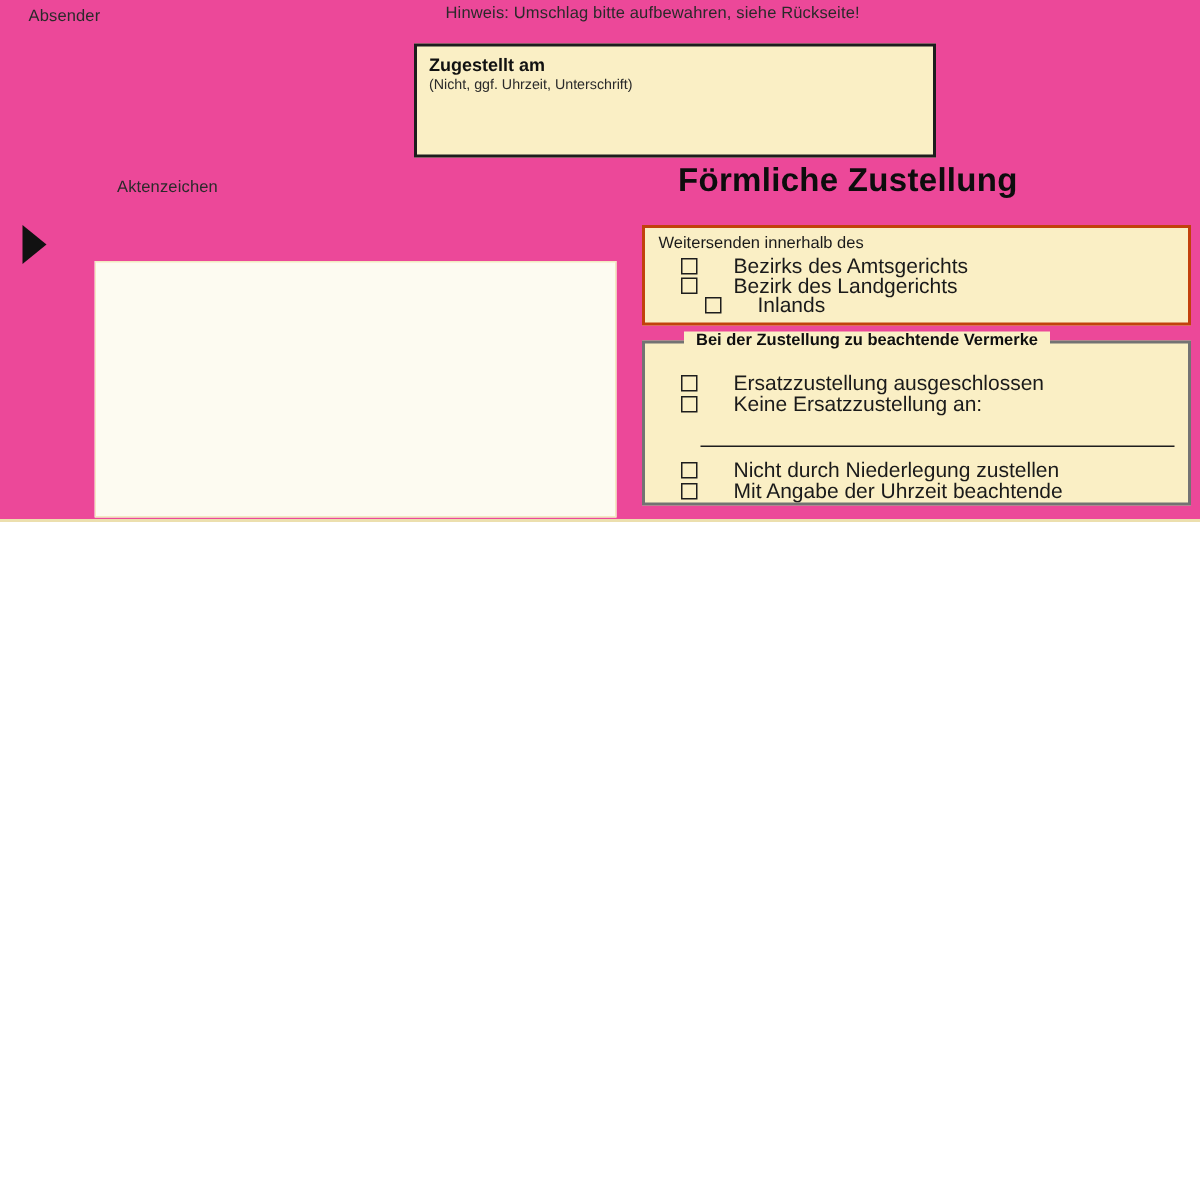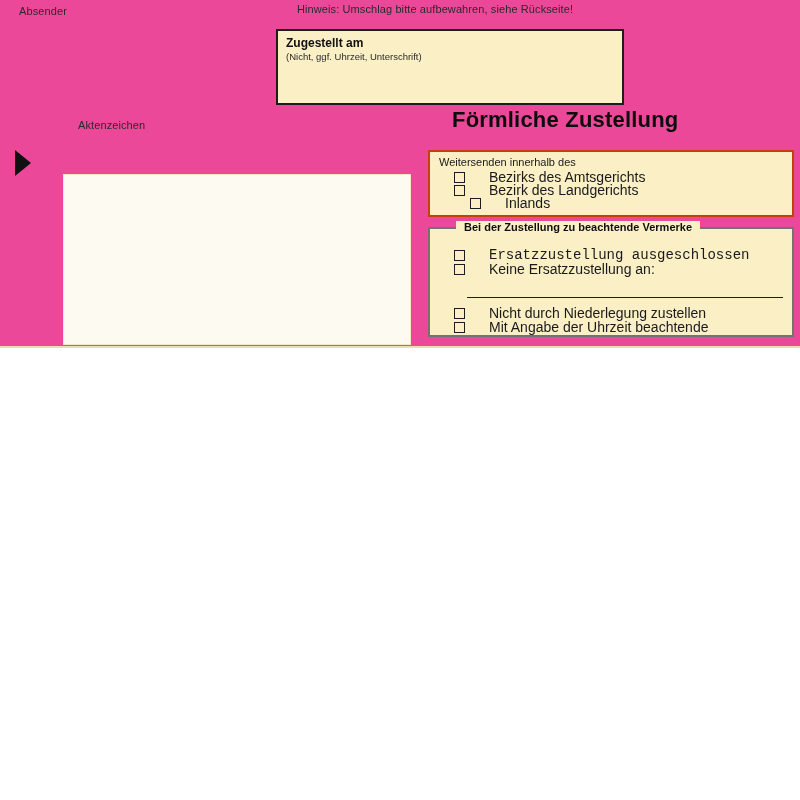--- a/index.html
+++ b/index.html
@@ -83,21 +83,21 @@
         <span class="check-label">Bezirk des Landgerichts</span>
       </div>
       <div class="check-row" style="left:40px; top:43px;">
         <span class="checkbox"></span>
         <span class="check-label">Inlands</span>
       </div>
     </div>
 
     <div class="group-box box-vermerke">
       <div class="legend">Bei der Zustellung zu beachtende Vermerke</div>
-      <div class="check-row" style="left:24px; top:18px;font-family:Liberation Mono, monospace;">
+      <div class="check-row" style="left:24px; top:18px;">
         <span class="checkbox"></span>
         <span class="check-label">Ersatzzustellung ausgeschlossen</span>
       </div>
       <div class="check-row" style="left:24px; top:32px;">
         <span class="checkbox"></span>
         <span class="check-label">Keine Ersatzzustellung an:</span>
       </div>
       <div class="fill-line"></div>
       <div class="check-row" style="left:24px; top:76px;">
         <span class="checkbox"></span>

